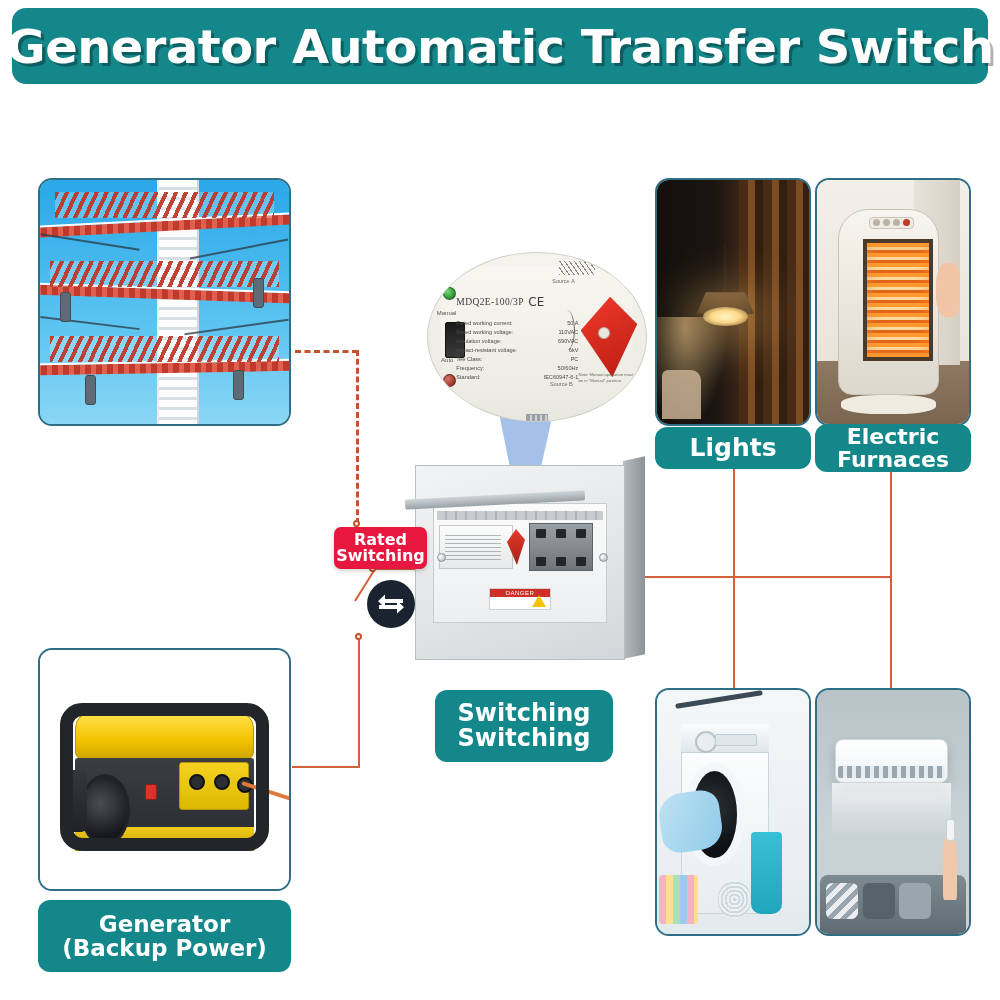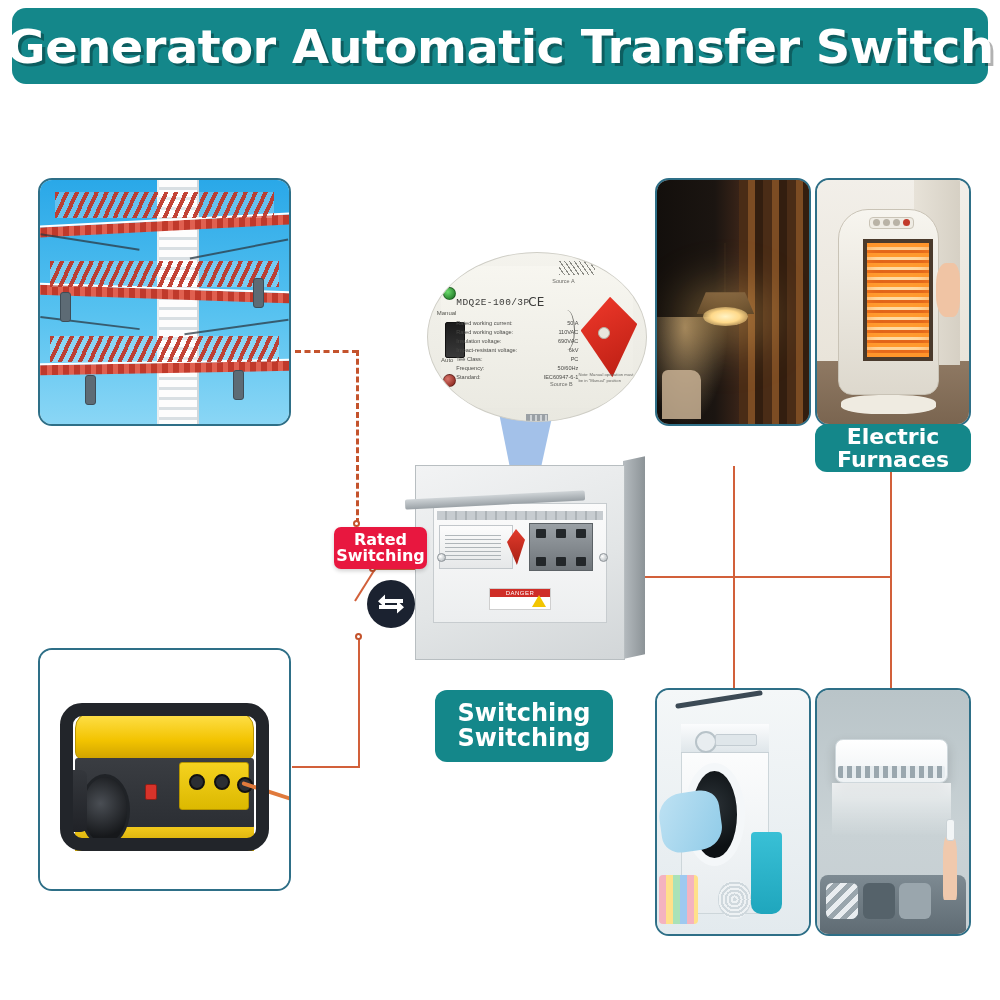--- a/index.html
+++ b/index.html
@@ -222,21 +222,21 @@
   
   .mag {
     position:absolute; left:427px; top:252px; width:220px; height:170px;
     border-radius:50%; overflow:hidden;
     background: linear-gradient(180deg,#f4f3ed 0%, #e9e8e0 100%);
     border:1px solid #cfcec6; z-index:7;
   }
   .mag-plate { position:absolute; left:6%; top:8%; width:88%; height:84%;
     background: linear-gradient(180deg,#f7f6f0,#ebeae2); }
   .mag-model { position:absolute; left:13%; top:26%;
-    font-family:Liberation Mono, monospace; font-size:9.5px; color:#3a3a38;
+    font-family:Liberation Serif, serif; font-size:9.5px; color:#3a3a38;
     letter-spacing:.4px; white-space:nowrap; }
   .mag-ce { position:absolute; left:46%; top:25%; font-size:12px; color:#3a3a38;
     font-family:"DejaVu Sans",sans-serif;text-align:right; }
   .mag-specs { position:absolute; left:13%; top:39%; width:56%;
     font-family:"Liberation Sans",sans-serif; font-size:5.6px; color:#4a4a47; line-height:1.62; }
   .mag-specs .row { display:flex; justify-content:space-between; white-space:nowrap; }
   .mag-knob { position:absolute; left:70%; top:26%; width:26%; height:48%;
     background: linear-gradient(150deg,#f0392b,#b91d12);
     clip-path: polygon(52% 0, 100% 34%, 56% 100%, 0 42%); }
   .mag-knob-dot { position:absolute; left:78%; top:44%; width:12px; height:12px;
@@ -339,20 +339,26 @@
     <div class="gen-engine"></div>
     <div class="gen-canister"></div>
     <div class="gen-panel"></div>
     <div class="gen-dial" style="left:60%; top:52%;"></div>
     <div class="gen-dial" style="left:70%; top:52%;"></div>
     <div class="gen-dial" style="left:79%; top:53%;"></div>
     <div class="gen-redsw"></div>
     <div class="gen-cord"></div>
     <div class="gen-frame"></div>
   </div>
+  <div class="pill" style="left:38px; top:900px; width:253px; height:72px; font-size:23px;">
+    <div>
+      <span>Generator</span>
+      <span>(Backup Power)</span>
+    </div>
+  </div>
 
   <svg class="cone" viewBox="0 0 90 110" preserveAspectRatio="none">
     <polygon points="18,0 74,0 50,110 40,110" fill="#7fa9e0" opacity="0.72"></polygon>
   </svg>
 
   <div class="mag">
     <div class="mag-plate"></div>
     <div class="mag-hatch"></div>
     <div class="mag-led green"></div>
     <div class="mag-led red"></div>
@@ -445,20 +451,23 @@
 
   <div class="photo" style="left:655px; top:178px; width:156px; height:248px;">
     <div class="li-room"></div>
     <div class="li-curtain"></div>
     <div class="li-floorlight"></div>
     <div class="li-cord"></div>
     <div class="li-shade"></div>
     <div class="li-glow"></div>
     <div class="li-chair"></div>
   </div>
+  <div class="pill" style="left:655px; top:427px; width:156px; height:42px; font-size:25px;">
+    <span>Lights</span>
+  </div>
 
   <div class="photo" style="left:815px; top:178px; width:156px; height:248px;">
     <div class="he-wall"></div>
     <div class="he-cab"></div>
     <div class="he-unit"></div>
     <div class="he-btns">
       <div class="he-btn"></div>
       <div class="he-btn"></div>
       <div class="he-btn"></div>
       <div class="he-btn red"></div>

